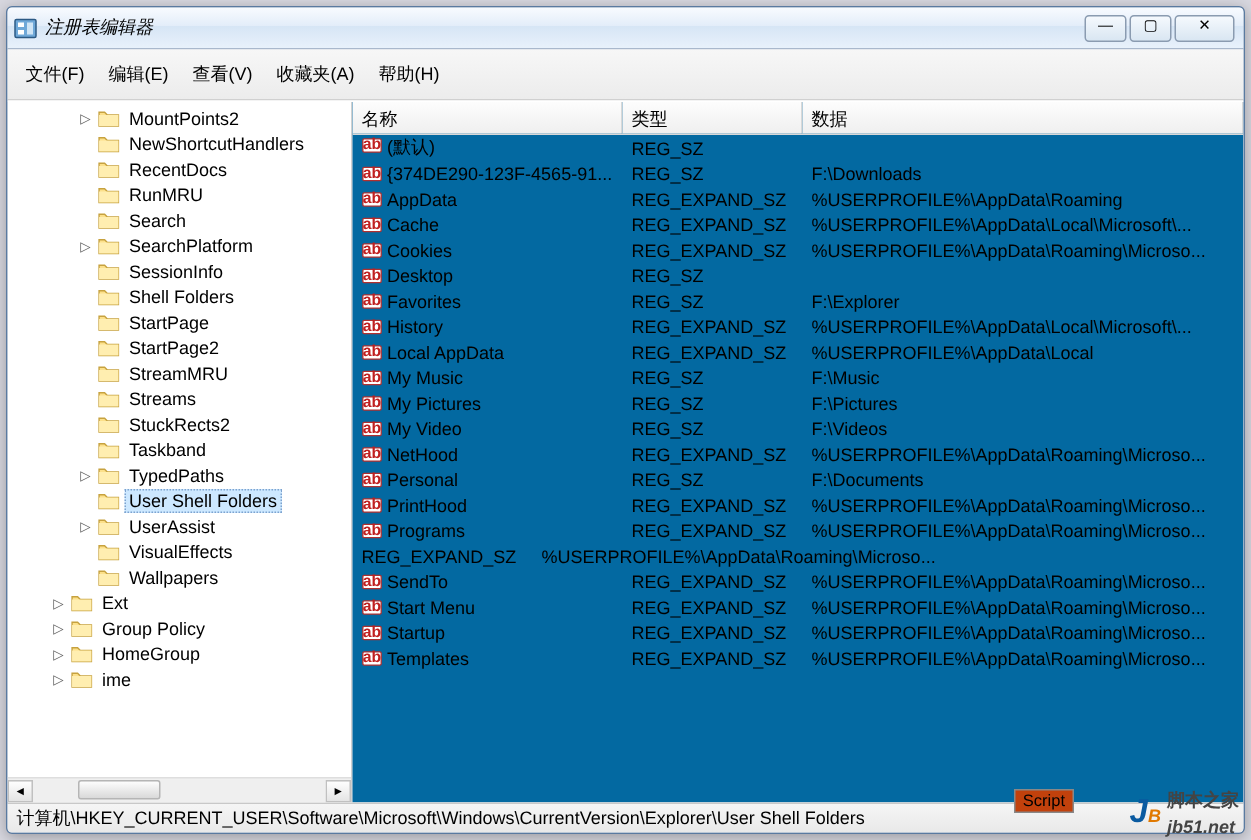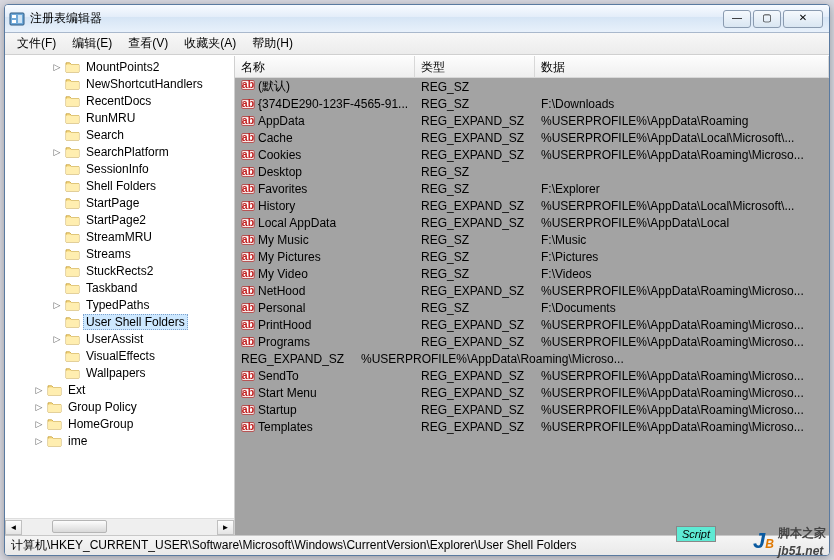--- a/index.html
+++ b/index.html
@@ -1,52 +1,52 @@
 <!DOCTYPE html>
 <html><head>
 <meta charset="utf-8">
 <style>
 * { margin: 0; padding: 0; box-sizing: border-box; font-family: "Microsoft YaHei", "Segoe UI", Tahoma, sans-serif; font-size: 12px; }
 body { width: 834px; height: 560px; background: #d8d8e0; overflow: hidden; position: relative; }
 .window { position: absolute; top: 4px; left: 4px; right: 4px; bottom: 4px; background: #fff; border: 1px solid #5a7aa0; border-radius: 4px; box-shadow: 0 2px 10px rgba(0,0,0,0.3); display: flex; flex-direction: column; overflow: hidden; }
 .titlebar { height: 28px; background: linear-gradient(to bottom, #f8fbff 0%, #e3edf9 45%, #d6e5f5 46%, #e8f1fb 100%); border-bottom: 1px solid #a9b8cc; display: flex; align-items: center; padding: 0 4px; }
 .titlebar .appicon { width: 16px; height: 16px; margin-right: 5px; }
-.titlebar .title { flex: 1; color: #000; }
+.titlebar .title { flex: 1; color: #000; font-style: italic; }
 .winbtns { display: flex; gap: 2px; margin-right: 2px; }
 .winbtn { width: 28px; height: 18px; border: 1px solid #8a9bb0; border-radius: 3px; background: linear-gradient(to bottom,#f5f9fd,#d9e6f2); text-align: center; line-height: 14px; font-size: 10px; cursor: default; }
 .winbtn.close { width: 40px; }
-.menubar { height: 22px; background: linear-gradient(to bottom,#f7f7f7,#ececec); border-bottom: 1px solid #d0d0d0; display: flex; align-items: center; padding-left: 4px; }
+.menubar { height: 34px; background: linear-gradient(to bottom,#f7f7f7,#ececec); border-bottom: 1px solid #d0d0d0; display: flex; align-items: center; padding-left: 4px; }
 .menuitem { padding: 2px 8px; cursor: default; }
 .content { flex: 1; display: flex; overflow: hidden; border-top: 1px solid #fff; }
 .treepane { width: 230px; border-right: 1px solid #d0d0d0; background: #fff; overflow: hidden; display: flex; flex-direction: column; }
 .treewrap { flex: 1; overflow: hidden; padding-top: 2px; }
 .treenode { display: flex; align-items: center; height: 17px; white-space: nowrap; cursor: default; }
 .treenode.sel .label { background: #cde8ff; border: 1px dotted #7da2ce; padding: 0 2px; }
 .tw { display: inline-flex; width: 12px; height: 12px; align-items: center; justify-content: center; color: #666; font-size: 9px; margin-right: 2px; }
 .findent { display: inline-block; }
 .folder-ico { width: 15px; height: 12px; margin-right: 3px; }
 .label { padding: 0 3px; }
 .hscroll { height: 17px; background: #f0f0f0; border-top: 1px solid #dedede; display: flex; align-items: center; }
 .hscroll .btn { width: 17px; height: 15px; background: linear-gradient(#fefefe,#e4e4e4); border: 1px solid #c0c0c0; text-align: center; font-size: 8px; line-height: 13px; }
 .hscroll .track { flex: 1; height: 15px; background: #efefef; position: relative; }
 .hscroll .thumb { position: absolute; left: 30px; width: 55px; height: 13px; top: 0; background: linear-gradient(#fdfdfd,#d9d9d9); border: 1px solid #b5b5b5; border-radius: 2px; }
-.listpane { flex: 1; background: #a3a3a3; overflow: hidden; display: flex; flex-direction: column; }
+.listpane { flex: 1; background: #0369a1; overflow: hidden; display: flex; flex-direction: column; }
 .listhead { height: 22px; display: flex; border-bottom: 1px solid #d8d8d8; }
 .colh { background: linear-gradient(to bottom,#fdfdfd,#efefef); border-right: 1px solid #d8d8d8; padding: 3px 6px; cursor: default; }
 .listbody { flex: 1; overflow: hidden; }
 .row { display: flex; height: 17px; align-items: center; cursor: default; }
 .cell { padding: 0 6px; white-space: nowrap; overflow: hidden; text-overflow: ellipsis; }
 .valico { width: 14px; height: 14px; margin-right: 3px; flex-shrink: 0; }
 .namecell { display: flex; align-items: flex-start; }
 .statusbar { height: 20px; background: linear-gradient(#f5f5f5,#e9e9e9); border-top: 1px solid #c8c8c8; padding: 2px 6px; font-size: 12px; display: flex; align-items: center; }
 .watermark { position: absolute; right: 8px; bottom: 2px; display: flex; align-items: center; gap: 4px; font-weight: bold; pointer-events: none; }
 .watermark .jb { font-size: 22px; color: #0a5aa0; font-style: italic; font-weight: 900; }
 .watermark .jb .b { color: #e07800; }
 .watermark .txt { font-size: 14px; color: #444; }
-.scriptbadge { position: absolute; right: 118px; bottom: 18px; border: 1px solid #888; background: #5eead4; padding: 1px 5px; font-size: 11px; font-style: italic; }
+.scriptbadge { position: absolute; right: 118px; bottom: 18px; border: 1px solid #888; background: #c2410c; padding: 1px 5px; font-size: 11px; }
 .c-name { width: 180px; }
 .c-type { width: 120px; }
 .c-data { flex: 1; }
 </style>
 </head>
 <body>
 
 <svg width="0" height="0" style="position:absolute">
   <defs>
     <symbol id="regedit-icon" viewBox="0 0 16 16">

